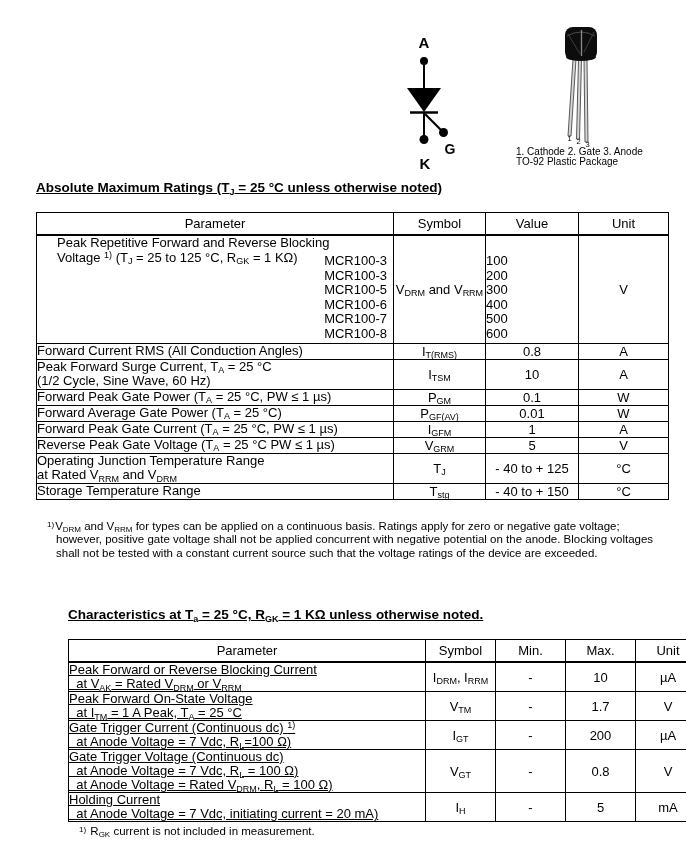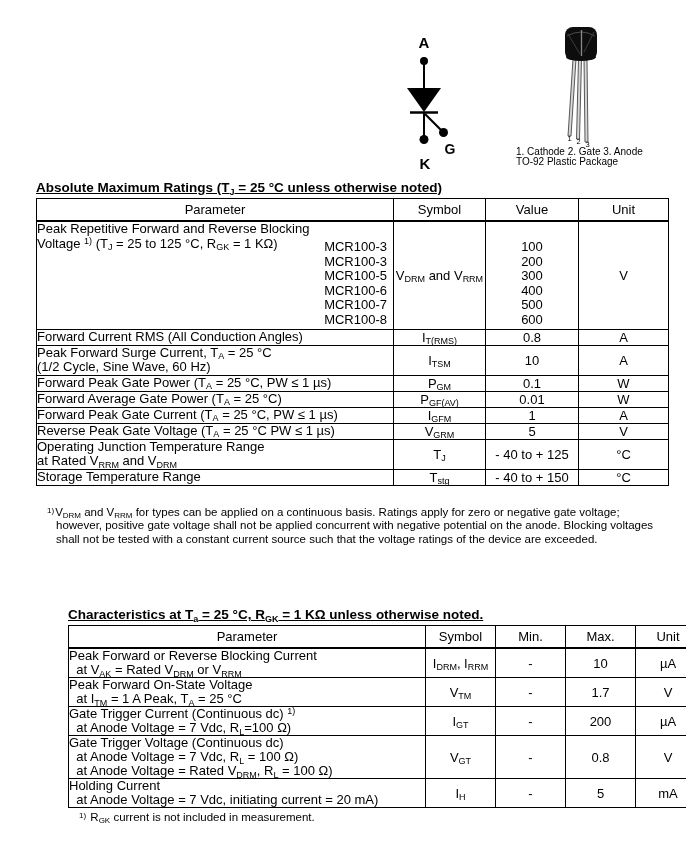--- a/index.html
+++ b/index.html
@@ -10,30 +10,30 @@
   .to92-svg{position:absolute;left:556px;top:26px;}
   .to92-caption{position:absolute;left:516px;top:147px;width:128px;text-align:left;
                 font-size:10px;line-height:9.5px;color:#000;}
   
   .sec{position:absolute;left:36px;width:634px;}
   .sec1{top:180px;}
   .sec2{top:607px;padding-left:32px;}
   h2.tbl-title{font-size:13.5px;font-weight:bold;margin:0;line-height:16px;
                text-decoration:underline;letter-spacing:0;}
   
-  table.ds{border-collapse:collapse;table-layout:fixed;width:633px;margin-top:2px;}
+  table.ds{border-collapse:collapse;table-layout:fixed;width:633px;margin-top:16px;}
   table.ds th,table.ds td{border:1px solid #000;font-size:13px;padding:0;}
   table.ds thead th{font-weight:normal;height:21px;border-bottom:2px solid #000;}
   td.param{text-align:left;padding:3.5px 4px 3.5px 8px;line-height:14.5px;vertical-align:middle;}
   .sec2 td.param{line-height:14px;}
-  .sec2 td.param .pl{white-space:pre;}
+  .sec2 td.param .pl{white-space:pre;text-decoration:underline;}
   td.c{text-align:center;vertical-align:middle;}
-  tr.vrow td.param{vertical-align:top;position:relative;}
+  tr.vrow td.param{vertical-align:top;position:relative;padding-left:20px;}
   .models{position:absolute;top:18px;right:6px;text-align:right;line-height:14.5px;}
-  td.vtop{vertical-align:top;text-align:center;}
+  td.vtop{vertical-align:top;}
   .vlist{padding-top:18px;line-height:14.5px;}
   sub{font-size:9px;line-height:0;position:relative;top:2.5px;vertical-align:baseline;}
   sup{font-size:9px;line-height:0;position:relative;top:-4px;vertical-align:baseline;}
   
   .footnote{margin:20px 0 0 20px;font-size:11.5px;line-height:13.5px;}
   .footnote .first{margin-left:-9px;}
   .footnote sub{font-size:8px;top:2px;}
   .fnm{font-size:8px;top:-3px;margin-right:1px;}
   .fn2{margin-top:3px;}
 </style>

